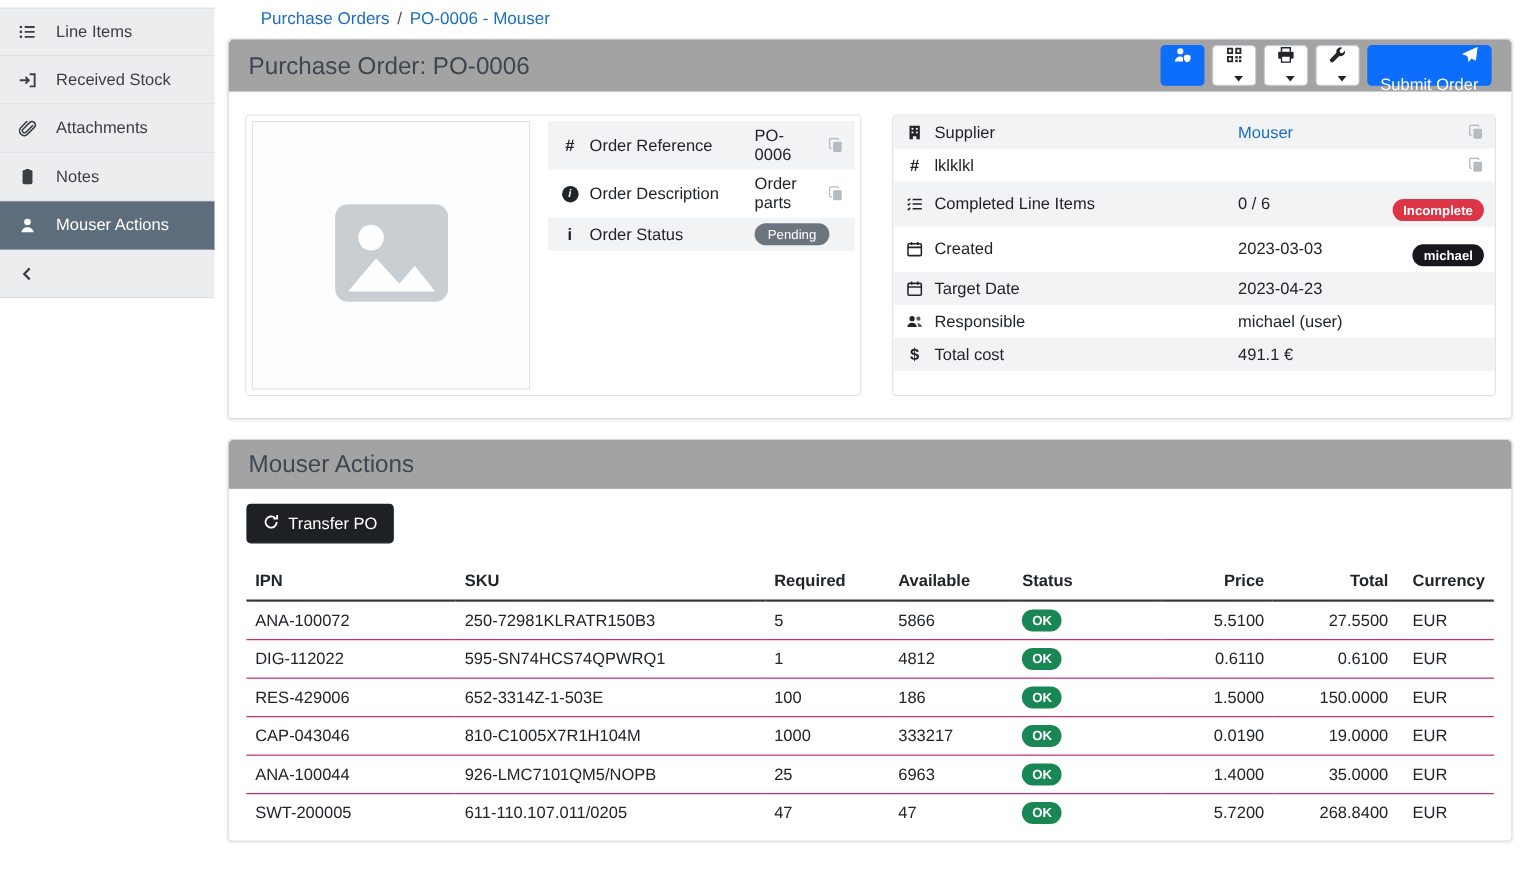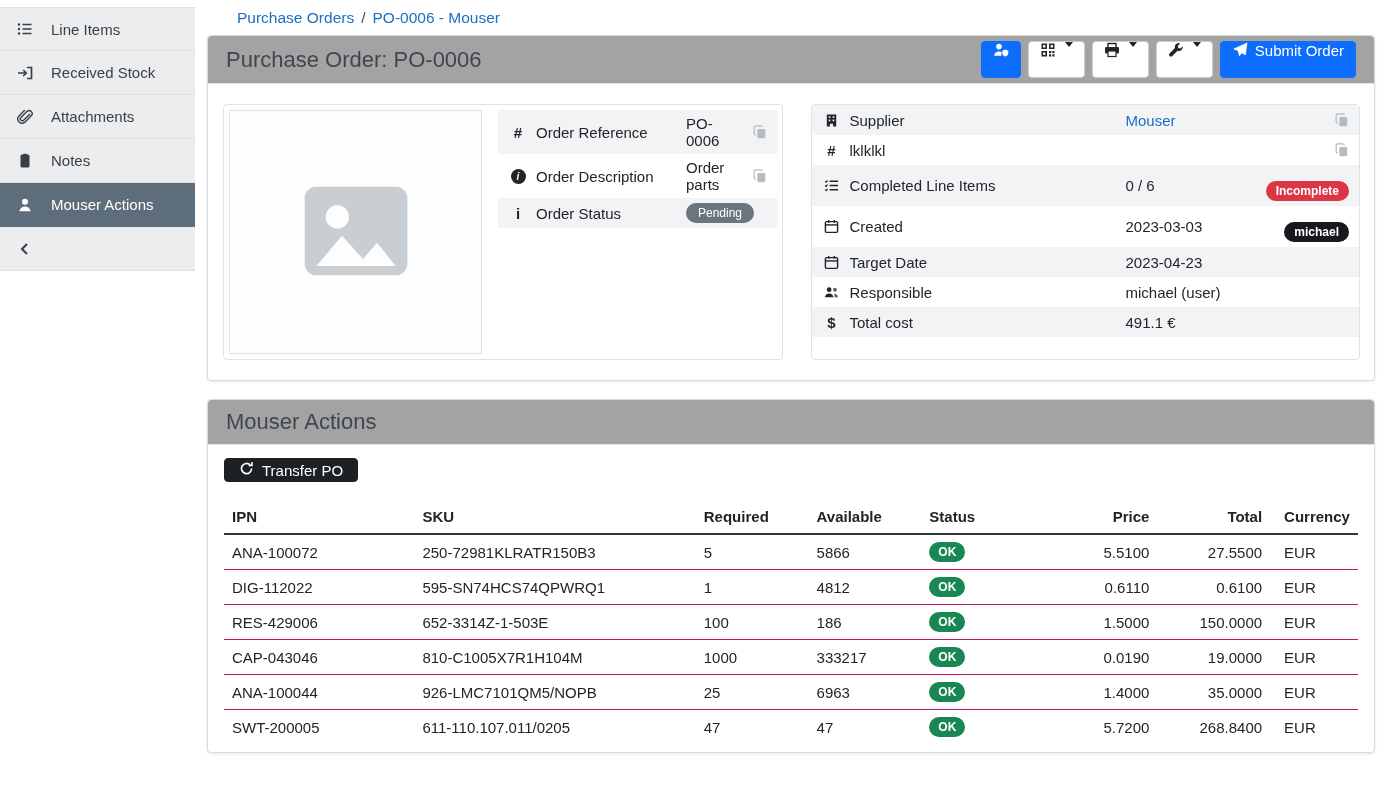--- a/index.html
+++ b/index.html
@@ -43,23 +43,23 @@
     background: #a3a3a3; border-bottom: 1px solid #dee2e6;
     padding: 5px 18px; min-height: 45px;
     border-radius: 4px 4px 0 0;
     gap: 34px;
   }
   .card-title { font-size: 22px; font-weight: 500; color: #3f4650; }
 
   
   .toolbar { display: flex; align-items: center; gap: 7px; }
   .btn {
-    height: 37px; display: inline-flex; align-items: flex-start; gap: 7px;
+    height: 37px; display: inline-flex; align-items: flex-end; gap: 7px;
     border: 1px solid #c9ced4; border-radius: 4px; background: #fff;
-    padding: 0 11px; font-size: 15px; color: #212529; cursor: pointer;
+    padding: 0 11px; font-size: 15px; color: #212529; cursor: pointer; flex-direction: column;
   }
   .btn-primary { background: #0d6efd; border-color: #0d6efd; color: #fff; }
   .btn svg { width: 16px; height: 16px; }
   .caret {
     width: 0; height: 0; display: inline-block;
     border-left: 4px solid transparent; border-right: 4px solid transparent;
     border-top: 5px solid currentColor; margin-left: 2px;
   }
 
   
@@ -101,21 +101,21 @@
   }
   .badge-secondary { background: #6c757d; font-weight: 400; padding: 4px 12px; }
   .badge-danger { background: #dc3545; }
   .badge-dark { background: #16181b; }
   .badge-ok { background: #198754; padding: 4px 9px; }
 
   
   .panel-body { padding: 13px 16px 8px 16px; }
   .btn-dark {
     background: #1d2124; border: 1px solid #1d2124; color: #fff;
-    height: 24px; display: inline-flex; align-items: center; gap: 8px;
+    height: 36px; display: inline-flex; align-items: center; gap: 8px;
     padding: 0 14px; border-radius: 4px; font-size: 15px; cursor: pointer;
   }
   .btn-dark svg { width: 15px; height: 15px; }
   .alert-info {
     margin-top: 11px; background: #cff4fc; color: #055160;
     border-radius: 7px; padding: 13px 14px; font-size: 15px;
   }
 
   .atable { width: 100%; border-collapse: collapse; margin-top: 18px; font-size: 15px; }
   .atable th {

